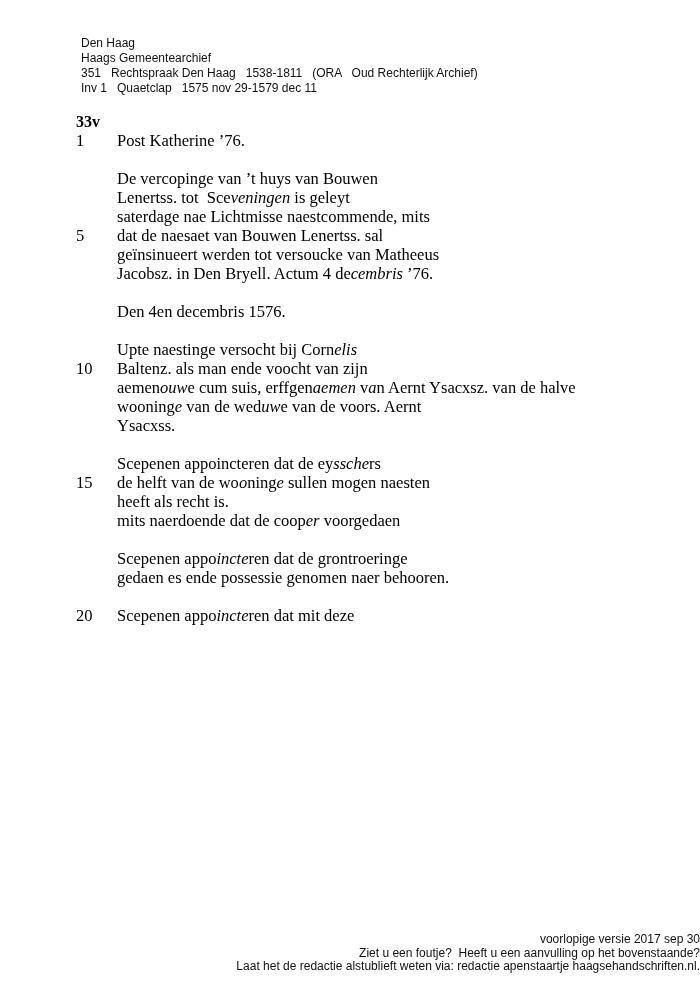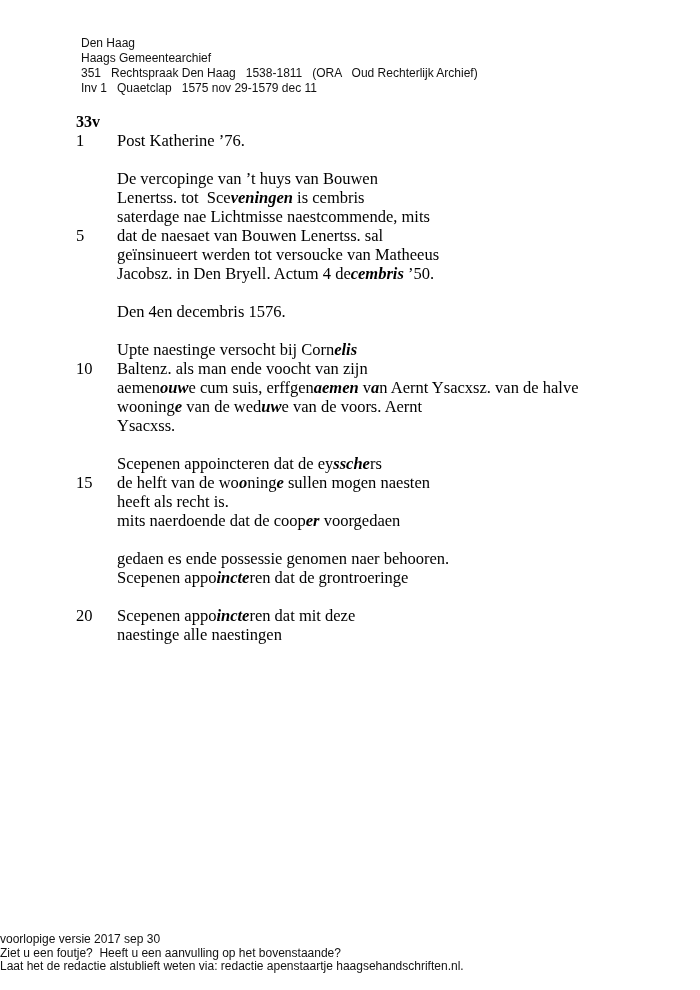--- a/index.html
+++ b/index.html
@@ -40,29 +40,29 @@
     font-size: 16px;
   }
   .para + .para { margin-top: 19px; }
   .line { display: flex; }
   .num {
     width: 41px;
     flex: 0 0 41px;
     white-space: pre;
   }
   .text { white-space: pre-wrap; }
-  .it { font-style: italic; font-weight: bold; }
+  .it { font-style: italic; }
   .ro { font-style: normal; margin-top: 12px; }
   
   .doc-footer {
     position: absolute;
     left: 0;
     right: 0;
     top: 933px;
-    text-align: left;
+    text-align: right;
     font-family: "Liberation Sans", sans-serif;
     font-size: 12px;
     line-height: 13.5px;
     color: #111111;
   }
   .fline { white-space: pre-wrap; }
 </style>
 </head>
 <body>
 
@@ -84,37 +84,37 @@
             <span class="text"><span class="ro">Post Katherine ’76.</span></span>
           </div>
         </div>
         <div class="para">
           <div class="line">
             <span class="num"></span>
             <span class="text"><span class="ro">De vercopinge van ’t huys van Bouwen</span></span>
           </div>
           <div class="line">
             <span class="num"></span>
-            <span class="text"><span class="ro">Lenertss. tot  Sce</span><span class="it">veningen</span><span class="ro"> is cembris</span></span>
+            <span class="text"><span class="ro">Lenertss. tot  Sce</span><span class="it">veningen</span><span class="ro"> is geleyt</span></span>
           </div>
           <div class="line">
             <span class="num"></span>
             <span class="text"><span class="ro">saterdage nae Lichtmisse naestcommende, mits</span></span>
           </div>
           <div class="line">
             <span class="num">5</span>
             <span class="text"><span class="ro">dat de naesaet van Bouwen Lenertss. sal</span></span>
           </div>
           <div class="line">
             <span class="num"></span>
             <span class="text"><span class="ro">geïnsinueert werden tot versoucke van Matheeus</span></span>
           </div>
           <div class="line">
             <span class="num"></span>
-            <span class="text"><span class="ro">Jacobsz. in Den Bryell. Actum 4 de</span><span class="it">cembris</span><span class="ro"> ’50.</span></span>
+            <span class="text"><span class="ro">Jacobsz. in Den Bryell. Actum 4 de</span><span class="it">cembris</span><span class="ro"> ’76.</span></span>
           </div>
         </div>
         <div class="para">
           <div class="line">
             <span class="num"></span>
             <span class="text"><span class="ro">Den 4en decembris 1576.</span></span>
           </div>
         </div>
         <div class="para">
           <div class="line">
@@ -152,35 +152,31 @@
             <span class="text"><span class="ro">heeft als recht is.</span></span>
           </div>
           <div class="line">
             <span class="num"></span>
             <span class="text"><span class="ro">mits naerdoende dat de coop</span><span class="it">er</span><span class="ro"> voorgedaen</span></span>
           </div>
         </div>
         <div class="para">
           <div class="line">
             <span class="num"></span>
-            <span class="text"><span class="ro">gedaen es ende possessie genomen naer behooren.</span></span>
+            <span class="text"><span class="ro">Scepenen appo</span><span class="it">incte</span><span class="ro">ren dat de grontroeringe</span></span>
           </div>
           <div class="line">
             <span class="num"></span>
-            <span class="text"><span class="ro">Scepenen appo</span><span class="it">incte</span><span class="ro">ren dat de grontroeringe</span></span>
+            <span class="text"><span class="ro">gedaen es ende possessie genomen naer behooren.</span></span>
           </div>
         </div>
         <div class="para">
           <div class="line">
             <span class="num">20</span>
             <span class="text"><span class="ro">Scepenen appo</span><span class="it">incte</span><span class="ro">ren dat mit deze</span></span>
-          </div>
-          <div class="line">
-            <span class="num"></span>
-            <span class="text"><span class="ro">naestinge alle naestingen</span></span>
           </div>
         </div>
       </div>
   </main>
 
   <footer class="doc-footer">
     <div class="fline">voorlopige versie 2017 sep 30</div>
     <div class="fline">Ziet u een foutje?  Heeft u een aanvulling op het bovenstaande?</div>
     <div class="fline">Laat het de redactie alstublieft weten via: redactie apenstaartje haagsehandschriften.nl.</div>
   </footer>

